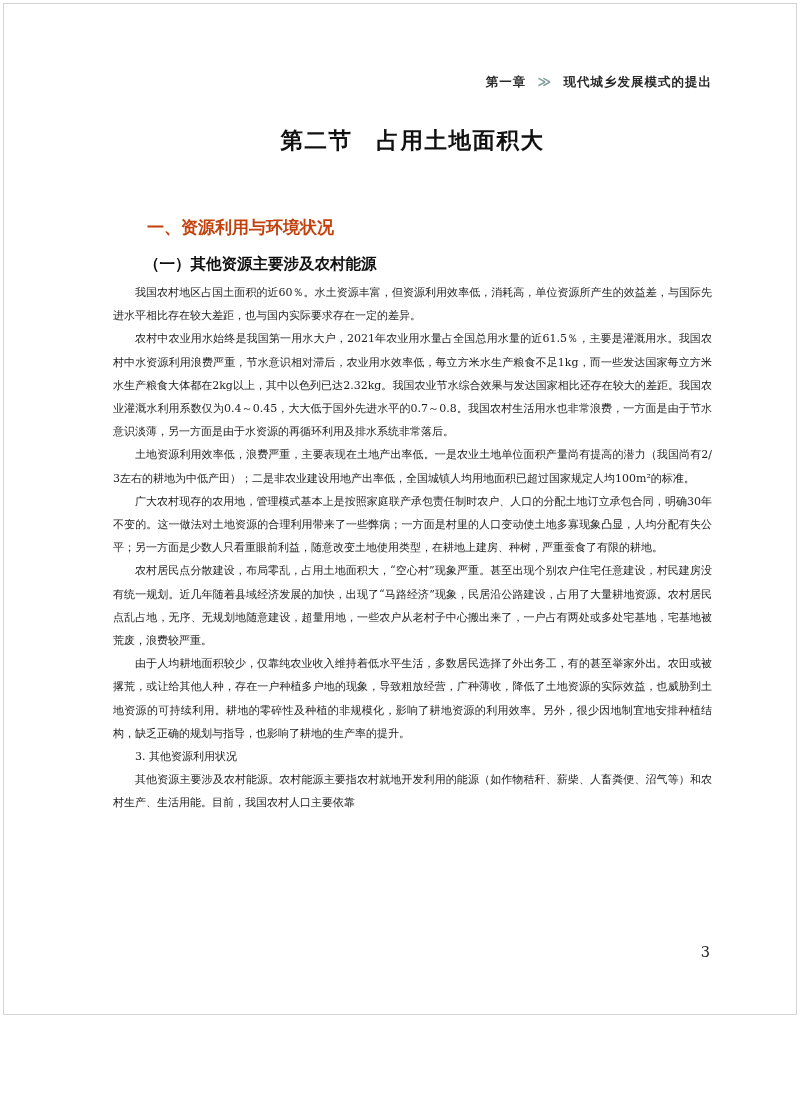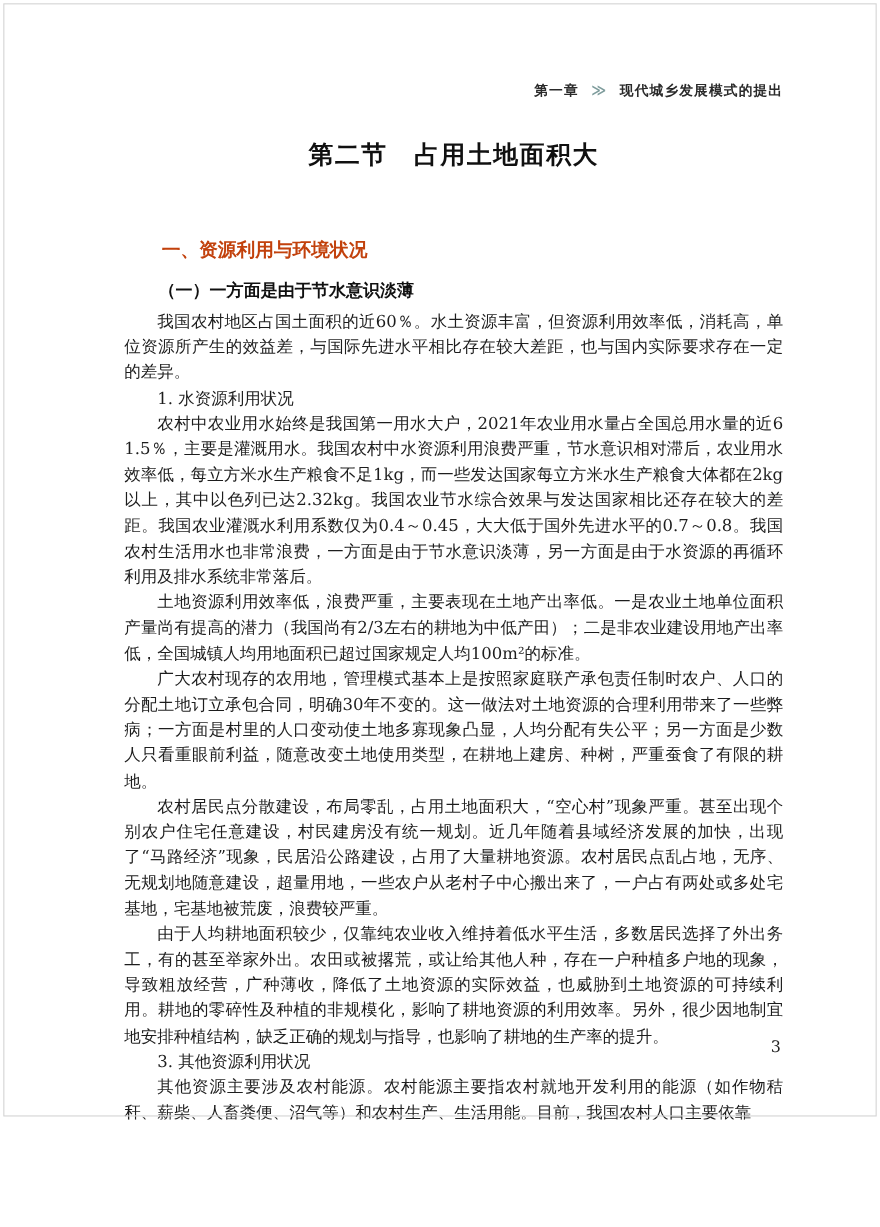--- a/index.html
+++ b/index.html
@@ -64,21 +64,21 @@
     font-family: "DejaVu Sans", "Liberation Sans", sans-serif;
     font-size: 15.5px;
     font-weight: bold;
     color: #101010;
   }
   .body-text {
     margin-top: 6px;
   }
   p.para {
     margin: 0;
-    font-size: 15px;
+    font-size: 11px;
     line-height: 23.2px;
     text-align: justify;
     text-indent: 2em;
     color: #1d1d1d;
     word-break: break-all;
   }
   .folio {
     position: absolute;
     right: 90px;
     bottom: 58px;
@@ -98,25 +98,24 @@
     <div class="running-head">
       <span>第一章</span>
       <span class="sep">≫</span>
       <span>现代城乡发展模式的提出</span>
     </div>
 
     <h1 class="page-title">第二节　占用土地面积大</h1>
 
     <h2 class="h1">一、资源利用与环境状况</h2>
 
-    <h3 class="h2">（一）一方面是由于节水意识淡薄</h3>
+    <h3 class="h2">（一）其他资源主要涉及农村能源</h3>
 
     <div class="body-text">
       <p class="para">我国农村地区占国土面积的近60％。水土资源丰富，但资源利用效率低，消耗高，单位资源所产生的效益差，与国际先进水平相比存在较大差距，也与国内实际要求存在一定的差异。</p>
-      <p class="para">1. 水资源利用状况</p>
       <p class="para">农村中农业用水始终是我国第一用水大户，2021年农业用水量占全国总用水量的近61.5％，主要是灌溉用水。我国农村中水资源利用浪费严重，节水意识相对滞后，农业用水效率低，每立方米水生产粮食不足1kg，而一些发达国家每立方米水生产粮食大体都在2kg以上，其中以色列已达2.32kg。我国农业节水综合效果与发达国家相比还存在较大的差距。我国农业灌溉水利用系数仅为0.4～0.45，大大低于国外先进水平的0.7～0.8。我国农村生活用水也非常浪费，一方面是由于节水意识淡薄，另一方面是由于水资源的再循环利用及排水系统非常落后。</p>
       <p class="para">土地资源利用效率低，浪费严重，主要表现在土地产出率低。一是农业土地单位面积产量尚有提高的潜力（我国尚有2/3左右的耕地为中低产田）；二是非农业建设用地产出率低，全国城镇人均用地面积已超过国家规定人均100m²的标准。</p>
       <p class="para">广大农村现存的农用地，管理模式基本上是按照家庭联产承包责任制时农户、人口的分配土地订立承包合同，明确30年不变的。这一做法对土地资源的合理利用带来了一些弊病；一方面是村里的人口变动使土地多寡现象凸显，人均分配有失公平；另一方面是少数人只看重眼前利益，随意改变土地使用类型，在耕地上建房、种树，严重蚕食了有限的耕地。</p>
       <p class="para">农村居民点分散建设，布局零乱，占用土地面积大，“空心村”现象严重。甚至出现个别农户住宅任意建设，村民建房没有统一规划。近几年随着县域经济发展的加快，出现了“马路经济”现象，民居沿公路建设，占用了大量耕地资源。农村居民点乱占地，无序、无规划地随意建设，超量用地，一些农户从老村子中心搬出来了，一户占有两处或多处宅基地，宅基地被荒废，浪费较严重。</p>
       <p class="para">由于人均耕地面积较少，仅靠纯农业收入维持着低水平生活，多数居民选择了外出务工，有的甚至举家外出。农田或被撂荒，或让给其他人种，存在一户种植多户地的现象，导致粗放经营，广种薄收，降低了土地资源的实际效益，也威胁到土地资源的可持续利用。耕地的零碎性及种植的非规模化，影响了耕地资源的利用效率。另外，很少因地制宜地安排种植结构，缺乏正确的规划与指导，也影响了耕地的生产率的提升。</p>
       <p class="para">3. 其他资源利用状况</p>
       <p class="para">其他资源主要涉及农村能源。农村能源主要指农村就地开发利用的能源（如作物秸秆、薪柴、人畜粪便、沼气等）和农村生产、生活用能。目前，我国农村人口主要依靠</p>
     </div>
 
   </div>

